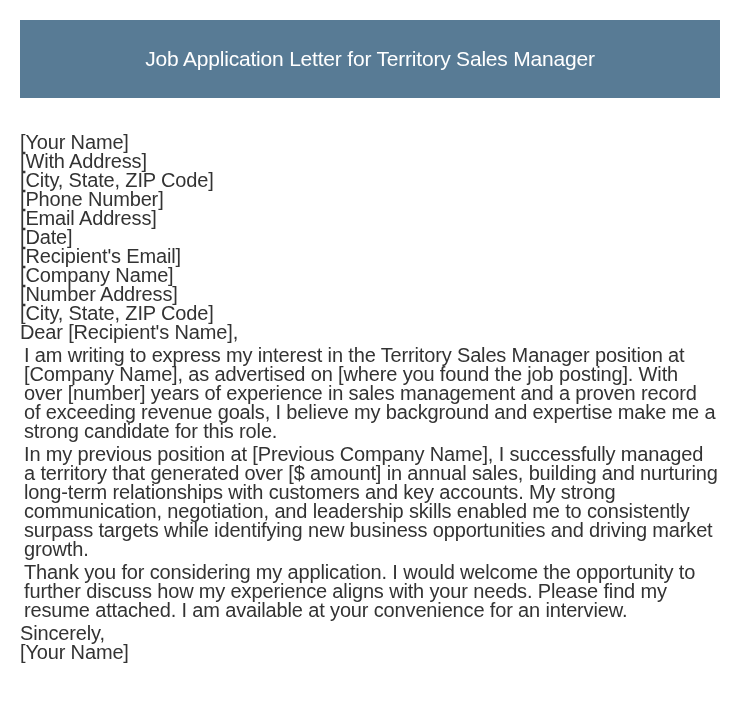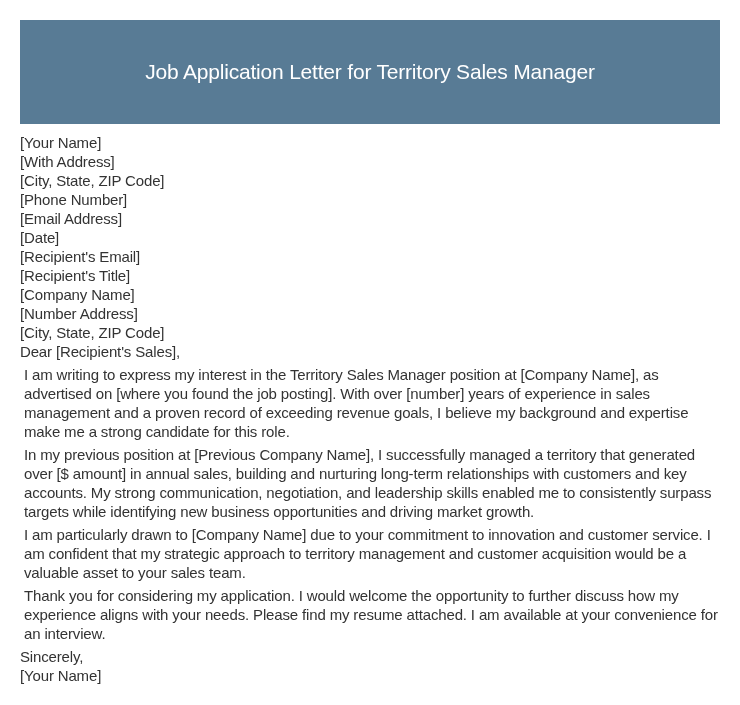--- a/index.html
+++ b/index.html
@@ -13,39 +13,39 @@
       position: relative;
       overflow: hidden;
       font-family: "Liberation Sans", "DejaVu Sans", sans-serif;
       color: #333333;
     }
     .header {
       position: absolute;
       left: 20px;
       top: 20px;
       width: 700px;
-      height: 104px;
+      height: 78px;
       background: #587b95;
       display: flex;
       align-items: center;
       justify-content: center;
     }
     .header-title {
       color: #ffffff;
       font-size: 21px;
       font-weight: normal;
       letter-spacing: -0.2px;
       margin: 0;
     }
     .letter {
       position: absolute;
       left: 20px;
       top: 133px;
       width: 702px;
-      font-size: 15px;
+      font-size: 20px;
       line-height: 19px;
       letter-spacing: -0.15px;
     }
     .line {
       margin: 0;
       white-space: nowrap;
     }
     .para {
       margin: 4px;
     }
@@ -61,25 +61,23 @@
   <div>
     <p class="line">[Your Name]</p>
     <p class="line">[With Address]</p>
     <p class="line">[City, State, ZIP Code]</p>
     <p class="line">[Phone Number]</p>
     <p class="line">[Email Address]</p>
   </div>
   <p class="line">[Date]</p>
   <div>
     <p class="line">[Recipient's Email]</p>
-    <p class="line">[Recipient's Title]</p>
     <p class="line">[Company Name]</p>
     <p class="line">[Number Address]</p>
     <p class="line">[City, State, ZIP Code]</p>
   </div>
-  <p class="line">Dear [Recipient's Sales],</p>
+  <p class="line">Dear [Recipient's Name],</p>
   <p class="para">I am writing to express my interest in the Territory Sales Manager position at [Company Name], as advertised on [where you found the job posting]. With over [number] years of experience in sales management and a proven record of exceeding revenue goals, I believe my background and expertise make me a strong candidate for this role.</p>
   <p class="para">In my previous position at [Previous Company Name], I successfully managed a territory that generated over [$ amount] in annual sales, building and nurturing long-term relationships with customers and key accounts. My strong communication, negotiation, and leadership skills enabled me to consistently surpass targets while identifying new business opportunities and driving market growth.</p>
-  <p class="para">I am particularly drawn to [Company Name] due to your commitment to innovation and customer service. I am confident that my strategic approach to territory management and customer acquisition would be a valuable asset to your sales team.</p>
   <p class="para">Thank you for considering my application. I would welcome the opportunity to further discuss how my experience aligns with your needs. Please find my resume attached. I am available at your convenience for an interview.</p>
   <p class="line">Sincerely,</p>
   <p class="line">[Your Name]</p>
 </div>
 
 </body></html>

